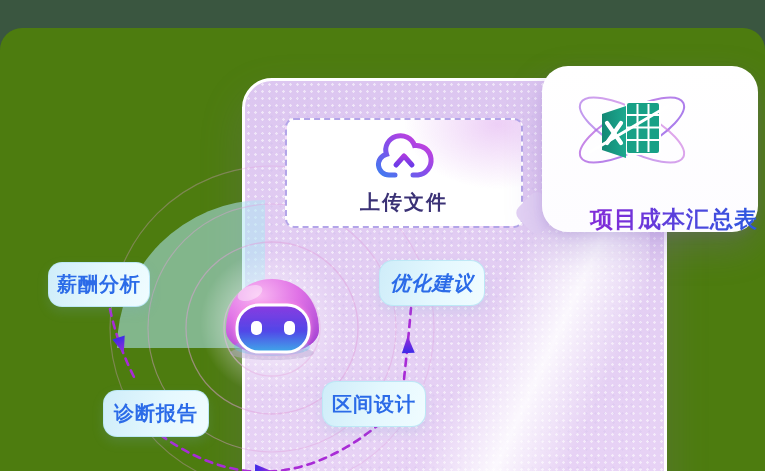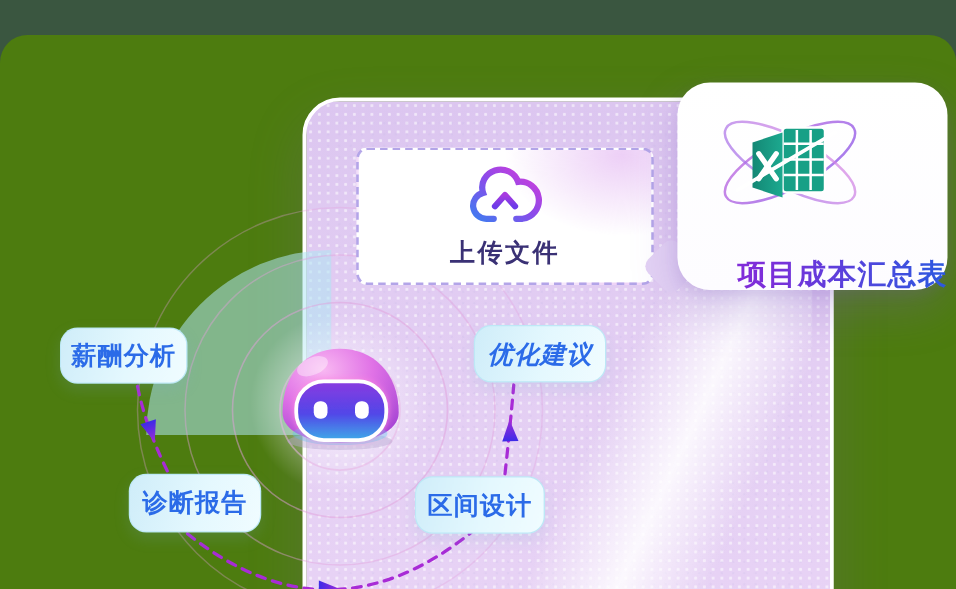--- a/index.html
+++ b/index.html
@@ -41,22 +41,22 @@
     background:linear-gradient(90deg,#8E26D9 0%,#7A2FD9 35%,#2B59E0 100%);
     -webkit-background-clip:text;background-clip:text;color:transparent;}
 
   
   .chip{position:absolute;display:flex;align-items:center;justify-content:center;
     border-radius:14px;font-size:20px;font-weight:700;color:#2B6BE8;letter-spacing:1px;
     background:linear-gradient(105deg,#CFEDF9 0%,#E4F8FE 55%,#F0FCFF 100%);
     border:1.5px solid rgba(187,231,245,.95);
     box-shadow:0 5px 12px rgba(120,170,205,.18);}
   .chip-1{left:48px;top:234px;width:100px;height:43px;}
-  .chip-2{left:103px;top:351px;width:104px;height:45px;text-align:center;}
-  .chip-3{left:332px;top:353px;width:102px;height:44px;}
+  .chip-2{left:103px;top:362px;width:104px;height:45px;text-align:center;}
+  .chip-3{left:322px;top:353px;width:102px;height:44px;}
   .chip-4{left:379px;top:232px;width:104px;height:44px;font-style:italic;}
   .tag{position:absolute;left:498px;top:225px;width:133px;height:44px;border-radius:11px;
     background:#E6E1F8;color:#20265A;font-size:23px;font-weight:700;letter-spacing:1px;
     display:flex;align-items:center;justify-content:center;}
 </style>
 </head>
 <body>
 
 <div class="stage">
 

